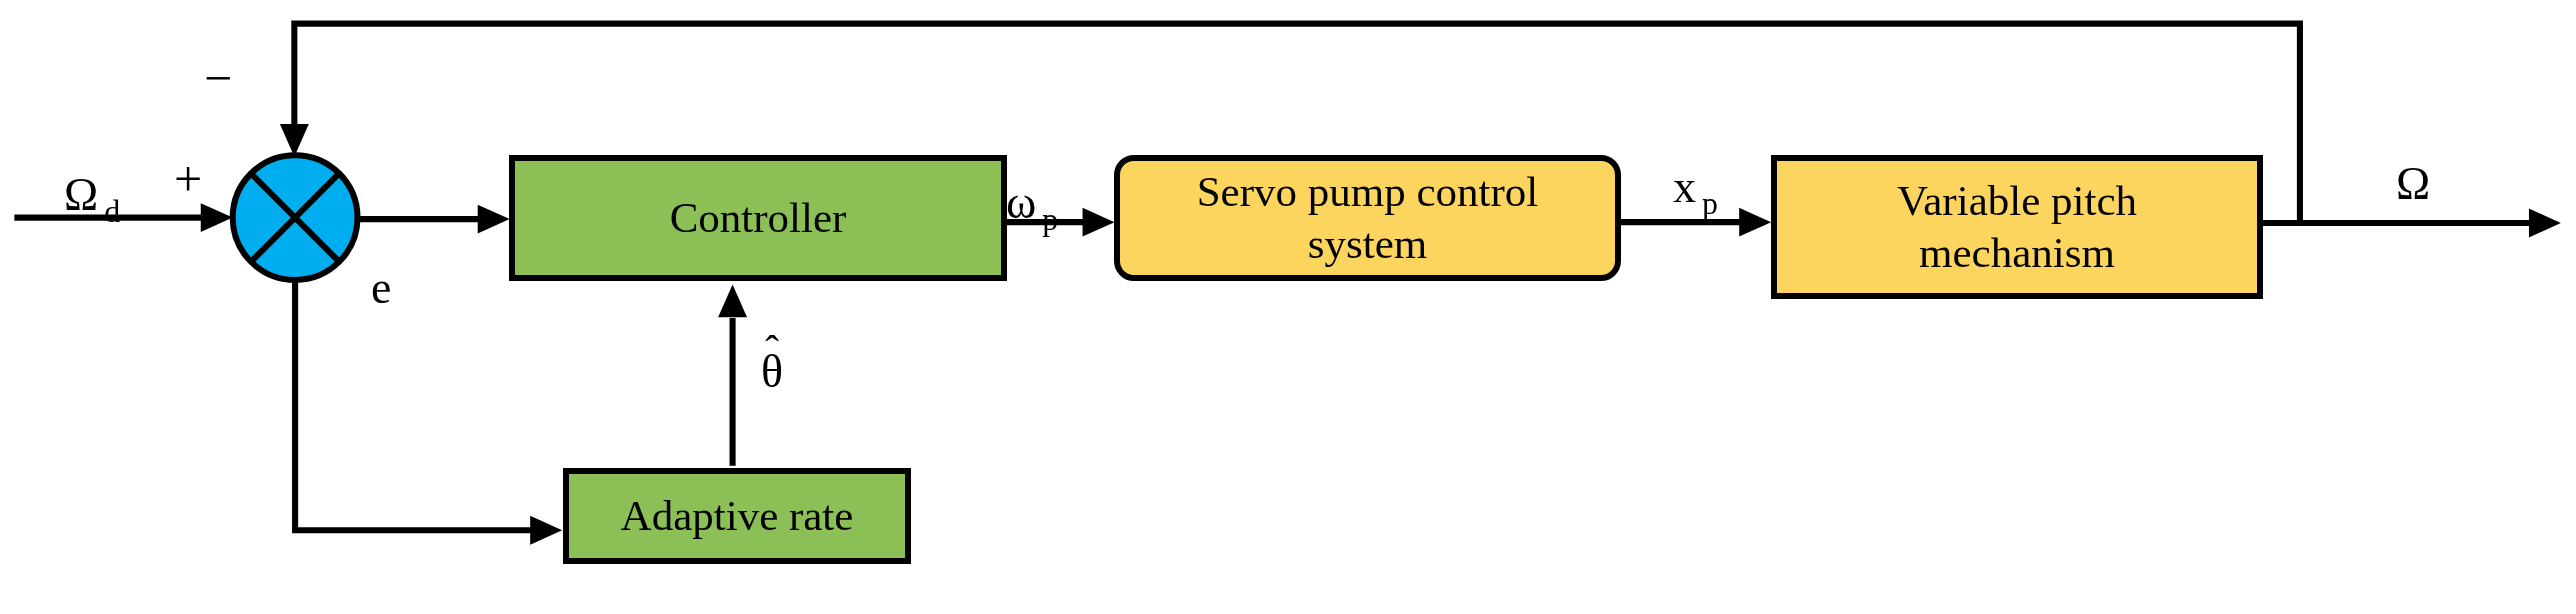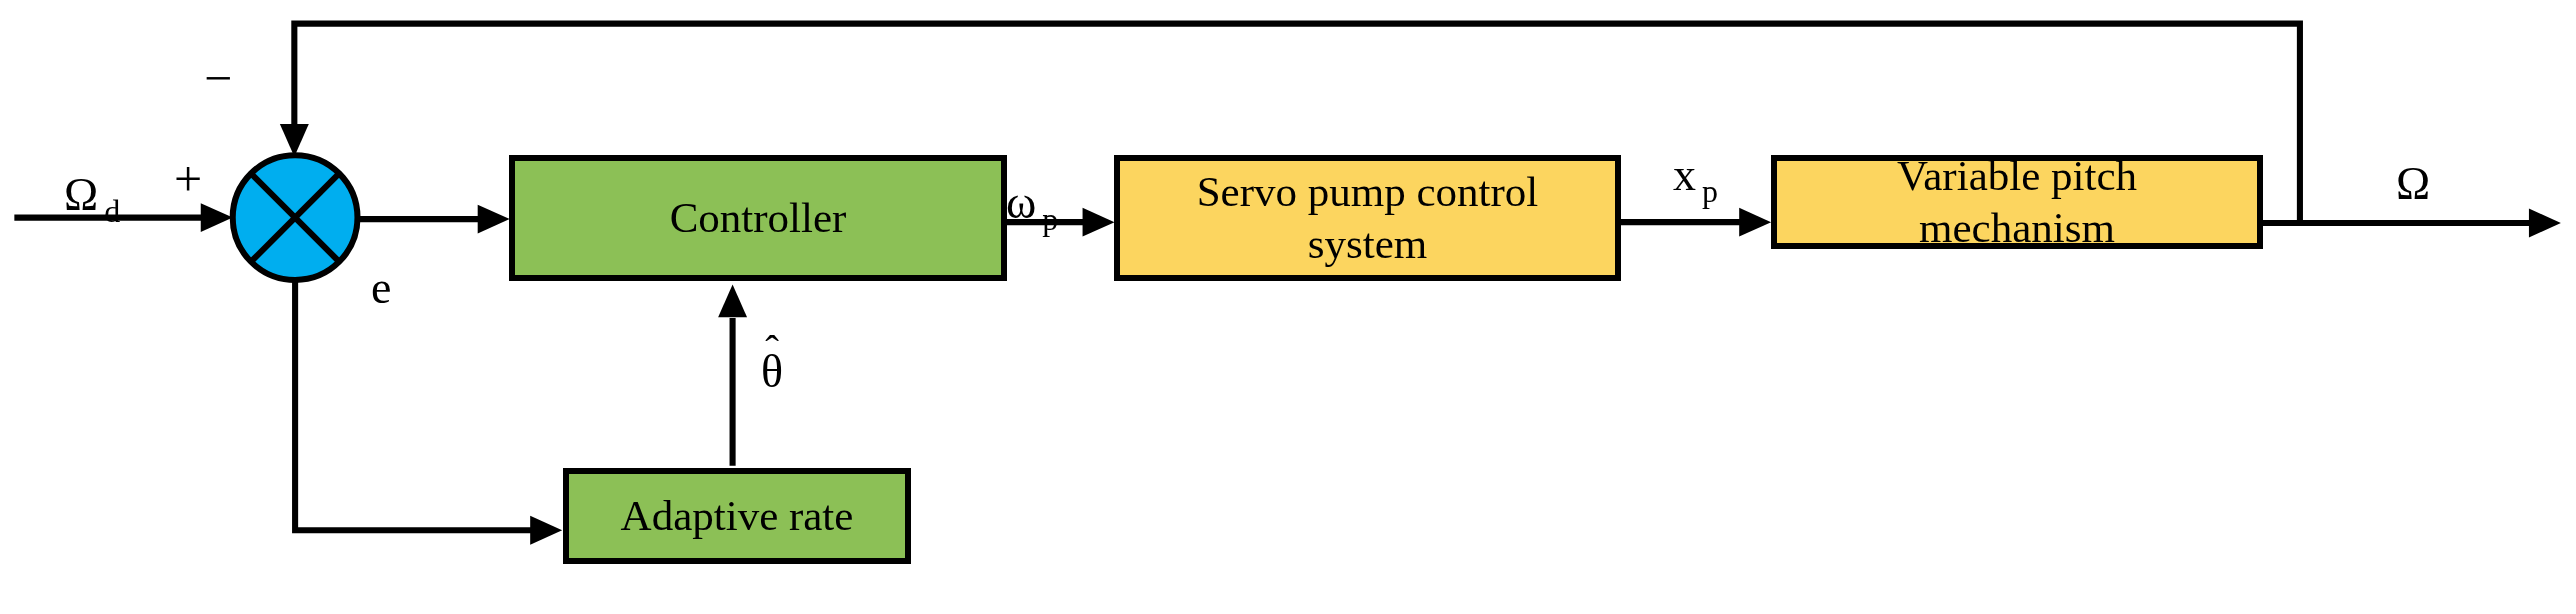--- a/index.html
+++ b/index.html
@@ -64,43 +64,43 @@
 
     <g>
       <circle class="junction" cx="387" cy="286" r="82"></circle>
       <line class="cross" x1="329" y1="228" x2="445" y2="344"></line>
       <line class="cross" x1="445" y1="228" x2="329" y2="344"></line>
     </g>
   </svg>
 
   <div class="block green" style="left:509px; top:155px; width:498px; height:126px;">Controller</div>
 
-  <div class="block yellow" style="left:1114px; top:155px; width:507px; height:126px;">Servo pump control
+  <div class="block yellow" style="left:1114px; top:155px; width:507px; height:126px;border-radius:20px;">Servo pump control
 system</div>
 
-  <div class="block yellow" style="left:1771px; top:155px; width:492px; height:94px;">Variable pitch
+  <div class="block yellow" style="left:1771px; top:155px; width:492px; height:144px;">Variable pitch
 mechanism</div>
 
   <div class="block green" style="left:563px; top:468px; width:348px; height:96px;">Adaptive rate</div>
 
   <div class="sig" style="left:64px; top:154px;margin-top:18px;">
     <span>Ω</span><span class="sub">d</span>
   </div>
 
   <div class="sig op" style="left:174px; top:154px;">+</div>
 
   <div class="sig op" style="left:204px; top:53px;">−</div>
 
   <div class="sig" style="left:371px; top:265px;">e</div>
 
   <div class="sig" style="left:1006px; top:180px;">
     <span>ω</span><span class="sub">p</span>
   </div>
 
-  <div class="sig" style="left:1673px; top:152px;">
+  <div class="sig" style="left:1673px; top:164px;">
     <span>x</span><span class="sub">p</span>
   </div>
 
   <div class="hatstack" style="left:761px; top:329px;">
     <span class="hat">ˆ</span>
     <span class="base">θ</span>
   </div>
 
   <div class="sig" style="left:2396px; top:161px;">Ω</div>
 

